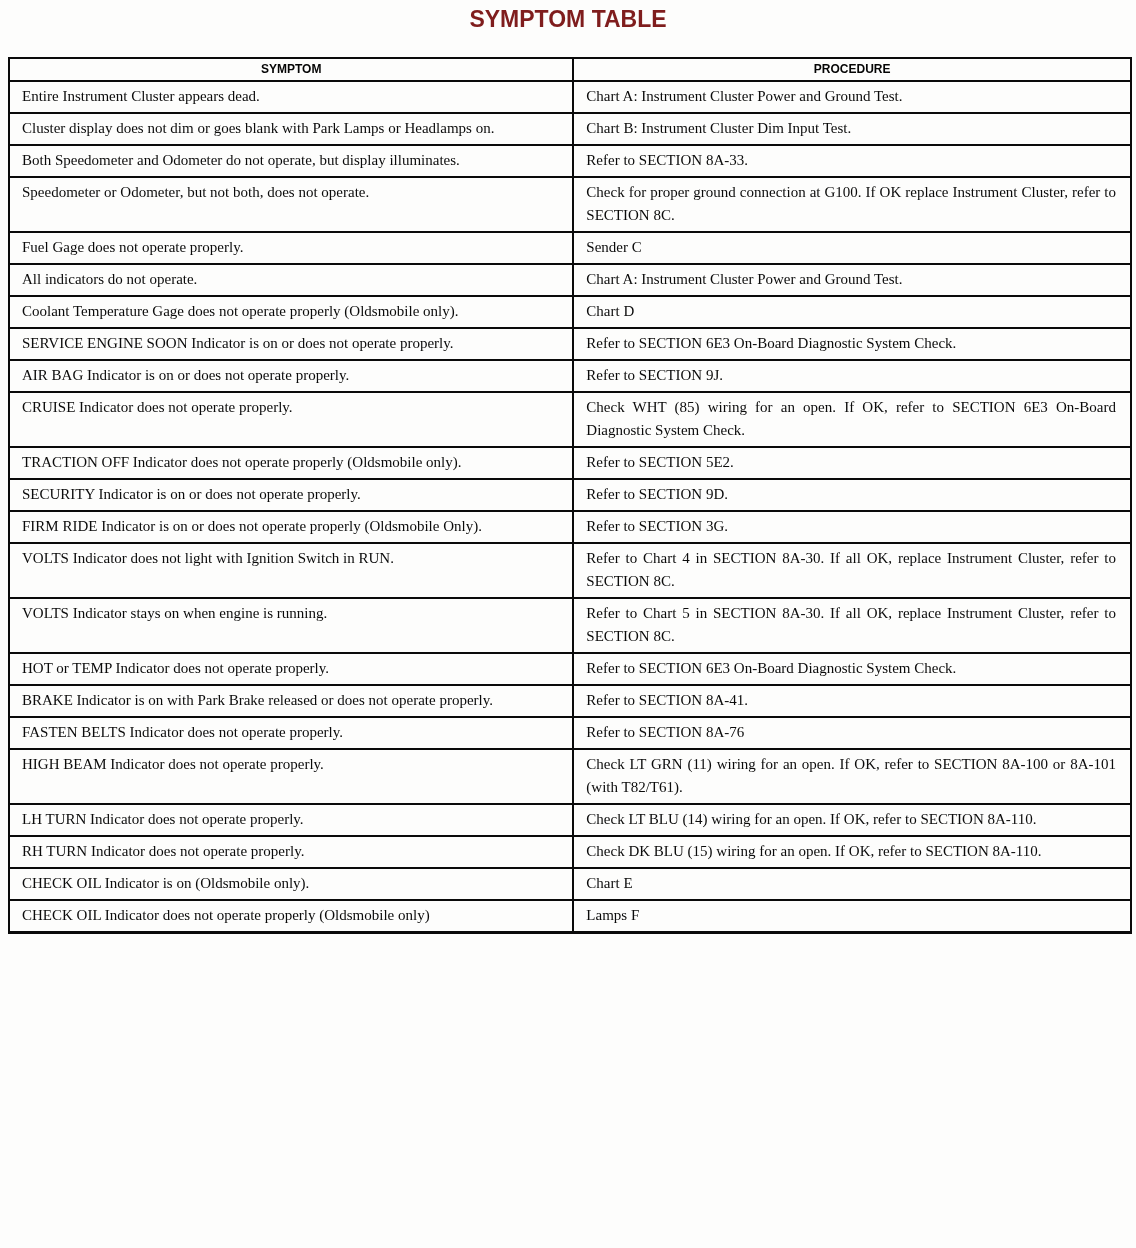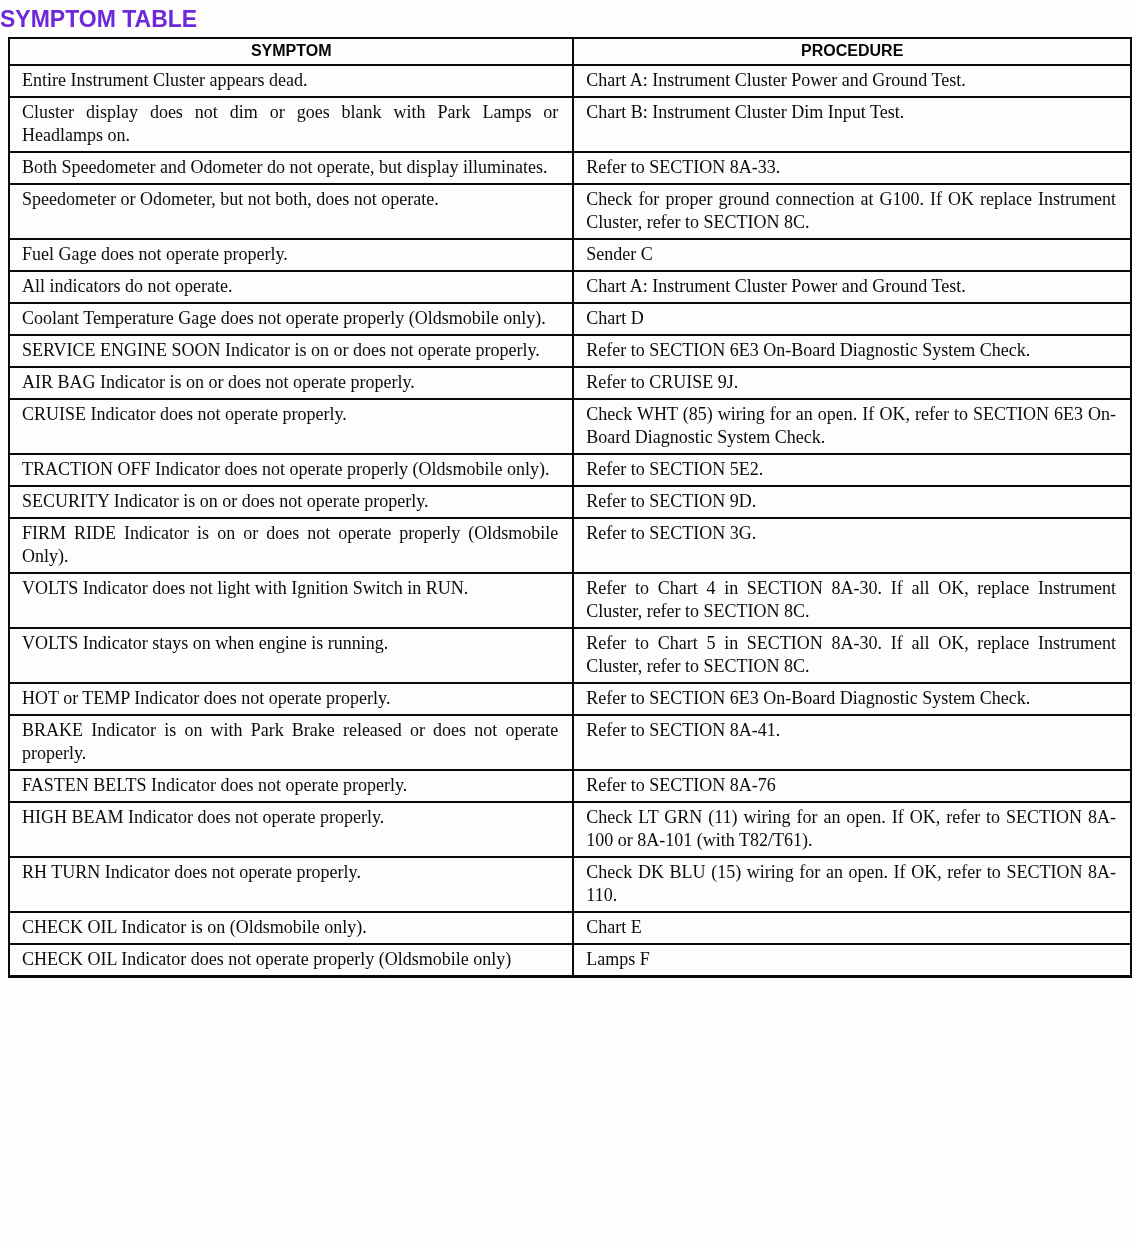--- a/index.html
+++ b/index.html
@@ -18,42 +18,43 @@
     height: 1248px;
     background: #fdfdfc;
     position: relative;
     overflow: hidden;
   }
   .doc-title {
     font-family: "Liberation Sans", sans-serif;
     font-weight: bold;
     font-size: 23px;
     letter-spacing: 0px;
-    margin: 6px 0 4px 0;
-    color: #6d28d9;
+    text-align: center;
+    margin: 6px 0 24px 0;
+    color: #7f1d1d;
   }
   table.symptom-table {
     border-collapse: collapse;
     table-layout: fixed;
     width: 1124px;
     margin-left: 8px;
     border: 2px solid #0a0a0a;
     border-bottom-width: 3px;
   }
   table.symptom-table th {
     font-family: "Liberation Sans", sans-serif;
     font-weight: bold;
-    font-size: 16px;
+    font-size: 12px;
     text-align: center;
     padding: 3px 6px 4px 6px;
     border: 2px solid #0a0a0a;
     color: #050505;
   }
   table.symptom-table td {
-    font-size: 18px;
+    font-size: 15px;
     line-height: 23px;
     vertical-align: top;
     text-align: justify;
     padding: 3px 14px 4px 12px;
     border: 2px solid #0a0a0a;
     color: #0b0b0b;
   }
   table.symptom-table col.col-symptom   { width: 50.3%; }
   table.symptom-table col.col-procedure { width: 49.7%; }
 </style>
@@ -111,21 +112,21 @@
       <td>Chart D</td>
     </tr>
 
     <tr>
       <td>SERVICE ENGINE SOON Indicator is on or does not operate properly.</td>
       <td>Refer to SECTION 6E3 On-Board Diagnostic System Check.</td>
     </tr>
 
     <tr>
       <td>AIR BAG Indicator is on or does not operate properly.</td>
-      <td>Refer to CRUISE 9J.</td>
+      <td>Refer to SECTION 9J.</td>
     </tr>
 
 
     <tr>
       <td>CRUISE Indicator does not operate properly.</td>
       <td>Check WHT (85) wiring for an open. If OK, refer to SECTION 6E3 On-Board Diagnostic System Check.</td>
     </tr>
 
     <tr>
       <td>TRACTION OFF Indicator does not operate properly (Oldsmobile only).</td>
@@ -167,20 +168,24 @@
     <tr>
       <td>FASTEN BELTS Indicator does not operate properly.</td>
       <td>Refer to SECTION 8A-76</td>
     </tr>
 
     <tr>
       <td>HIGH BEAM Indicator does not operate properly.</td>
       <td>Check LT GRN (11) wiring for an open. If OK, refer to SECTION 8A-100 or 8A-101 (with T82/T61).</td>
     </tr>
 
+    <tr>
+      <td>LH TURN Indicator does not operate properly.</td>
+      <td>Check LT BLU (14) wiring for an open. If OK, refer to SECTION 8A-110.</td>
+    </tr>
 
     <tr>
       <td>RH TURN Indicator does not operate properly.</td>
       <td>Check DK BLU (15) wiring for an open. If OK, refer to SECTION 8A-110.</td>
     </tr>
 
     <tr>
       <td>CHECK OIL Indicator is on (Oldsmobile only).</td>
       <td>Chart E</td>
     </tr>

